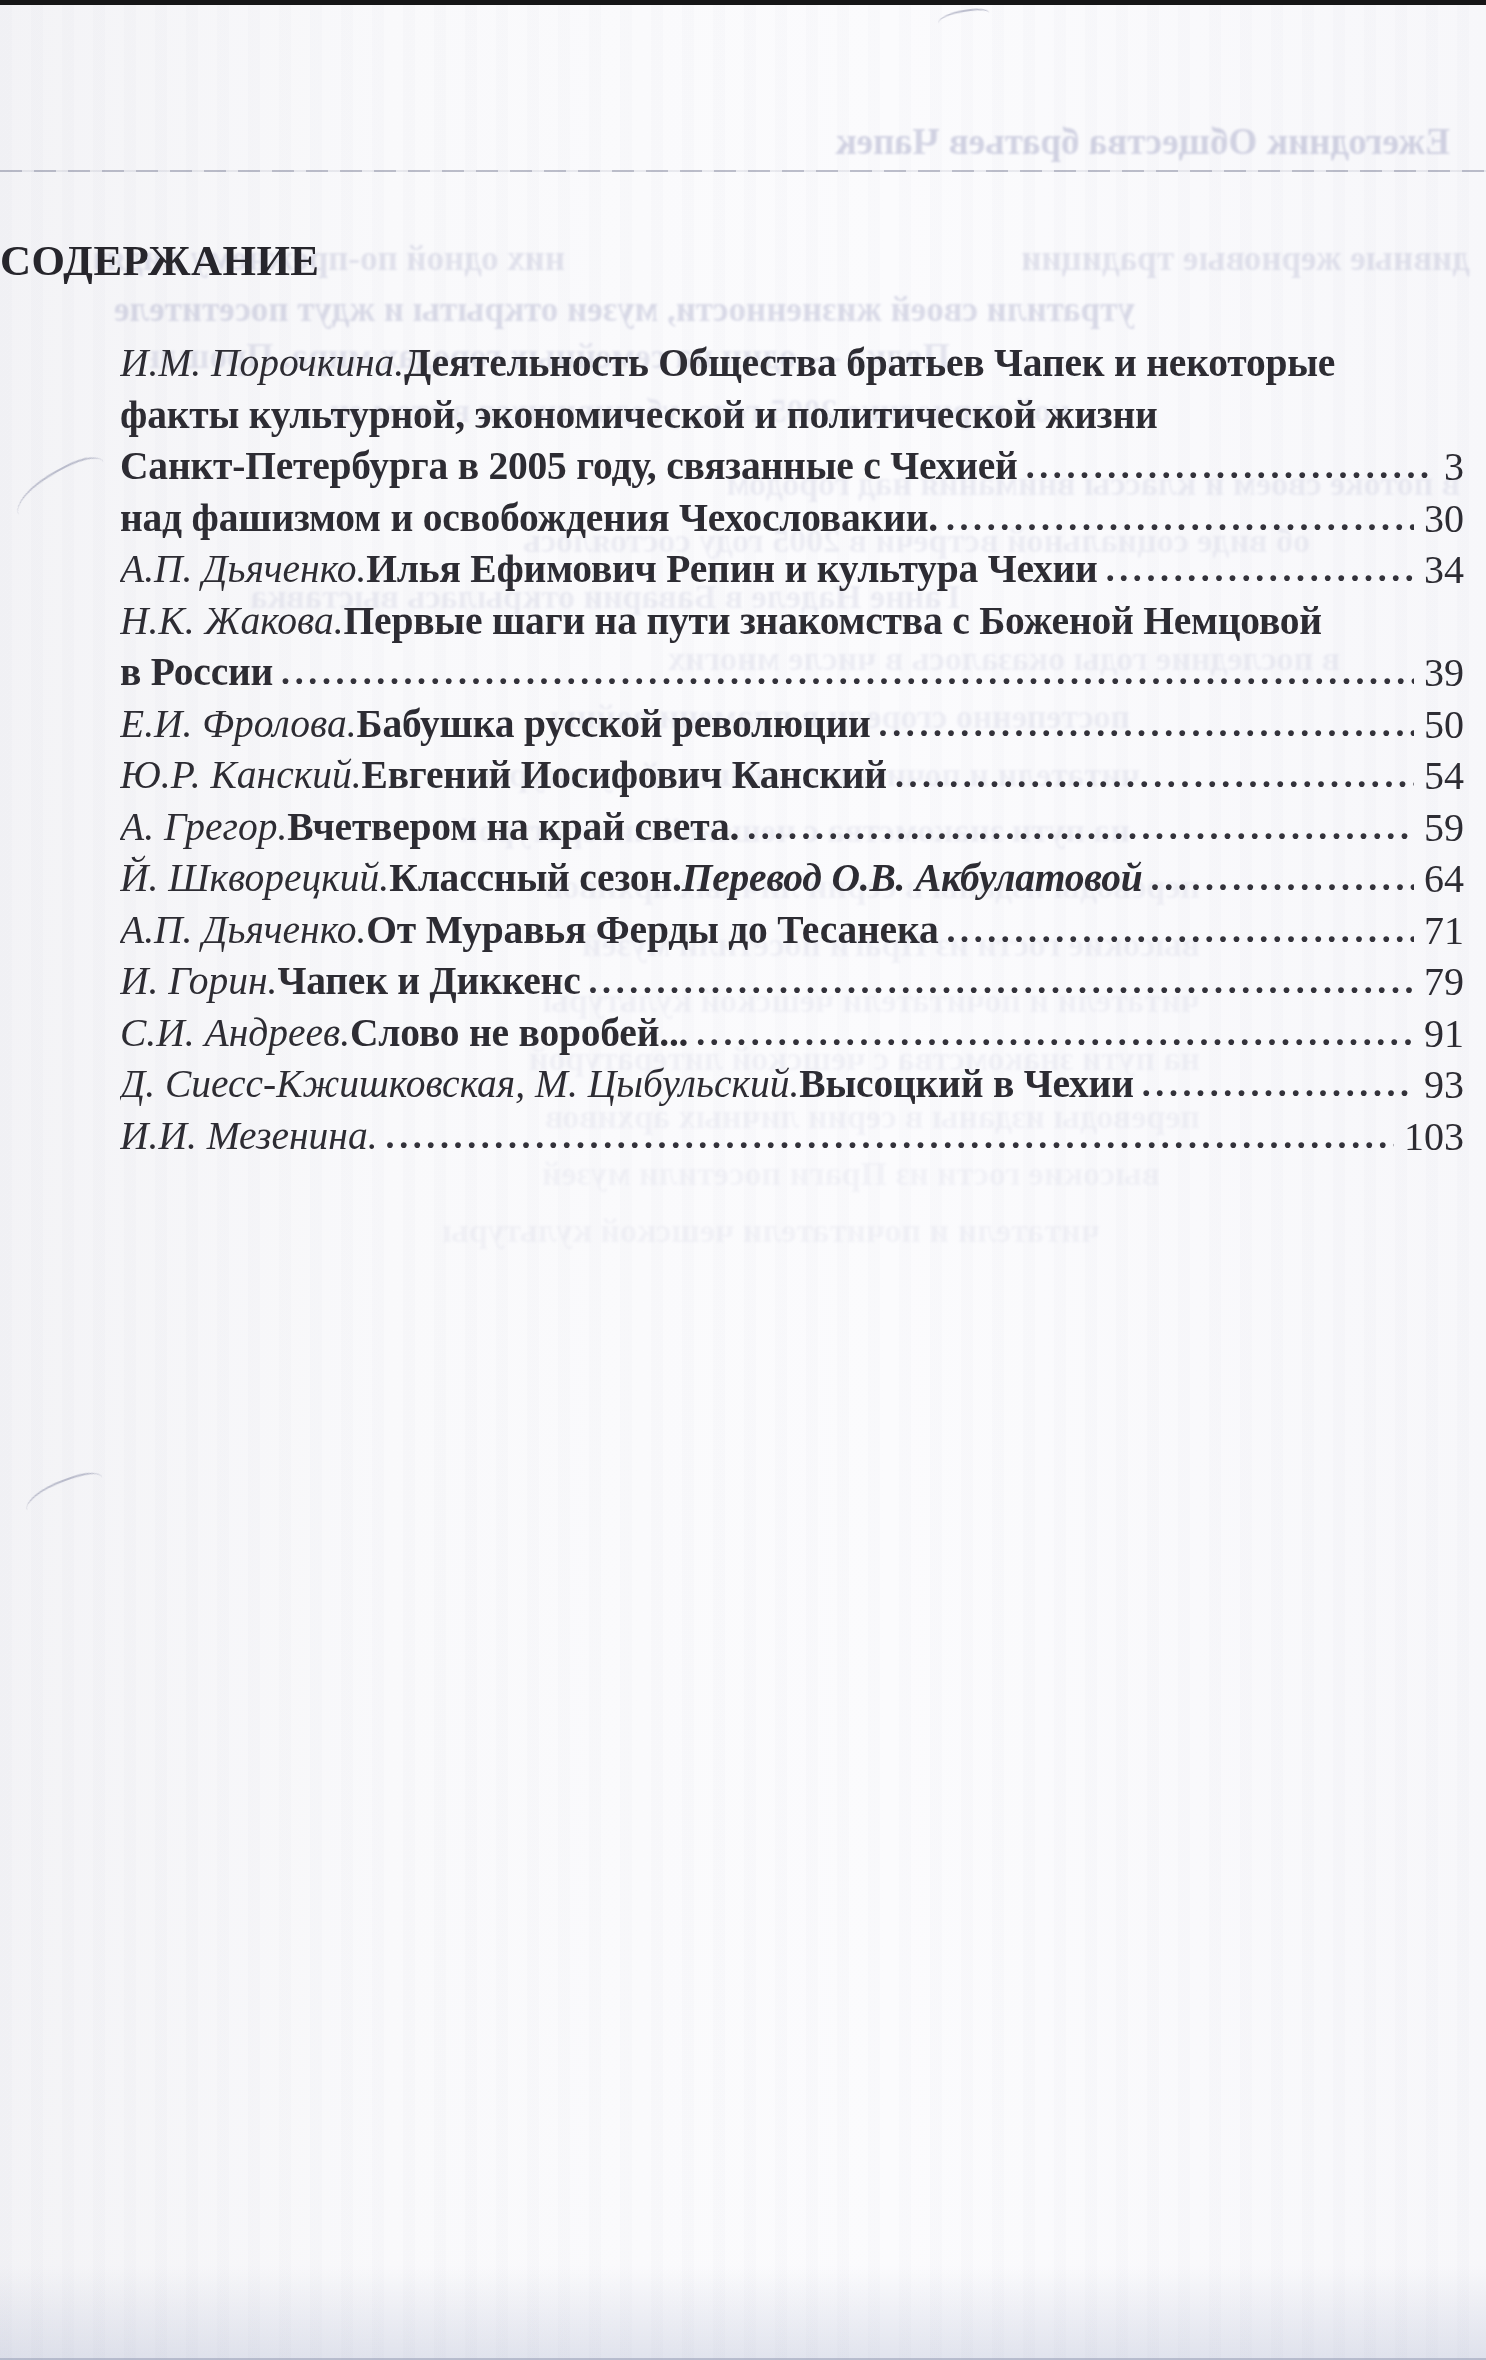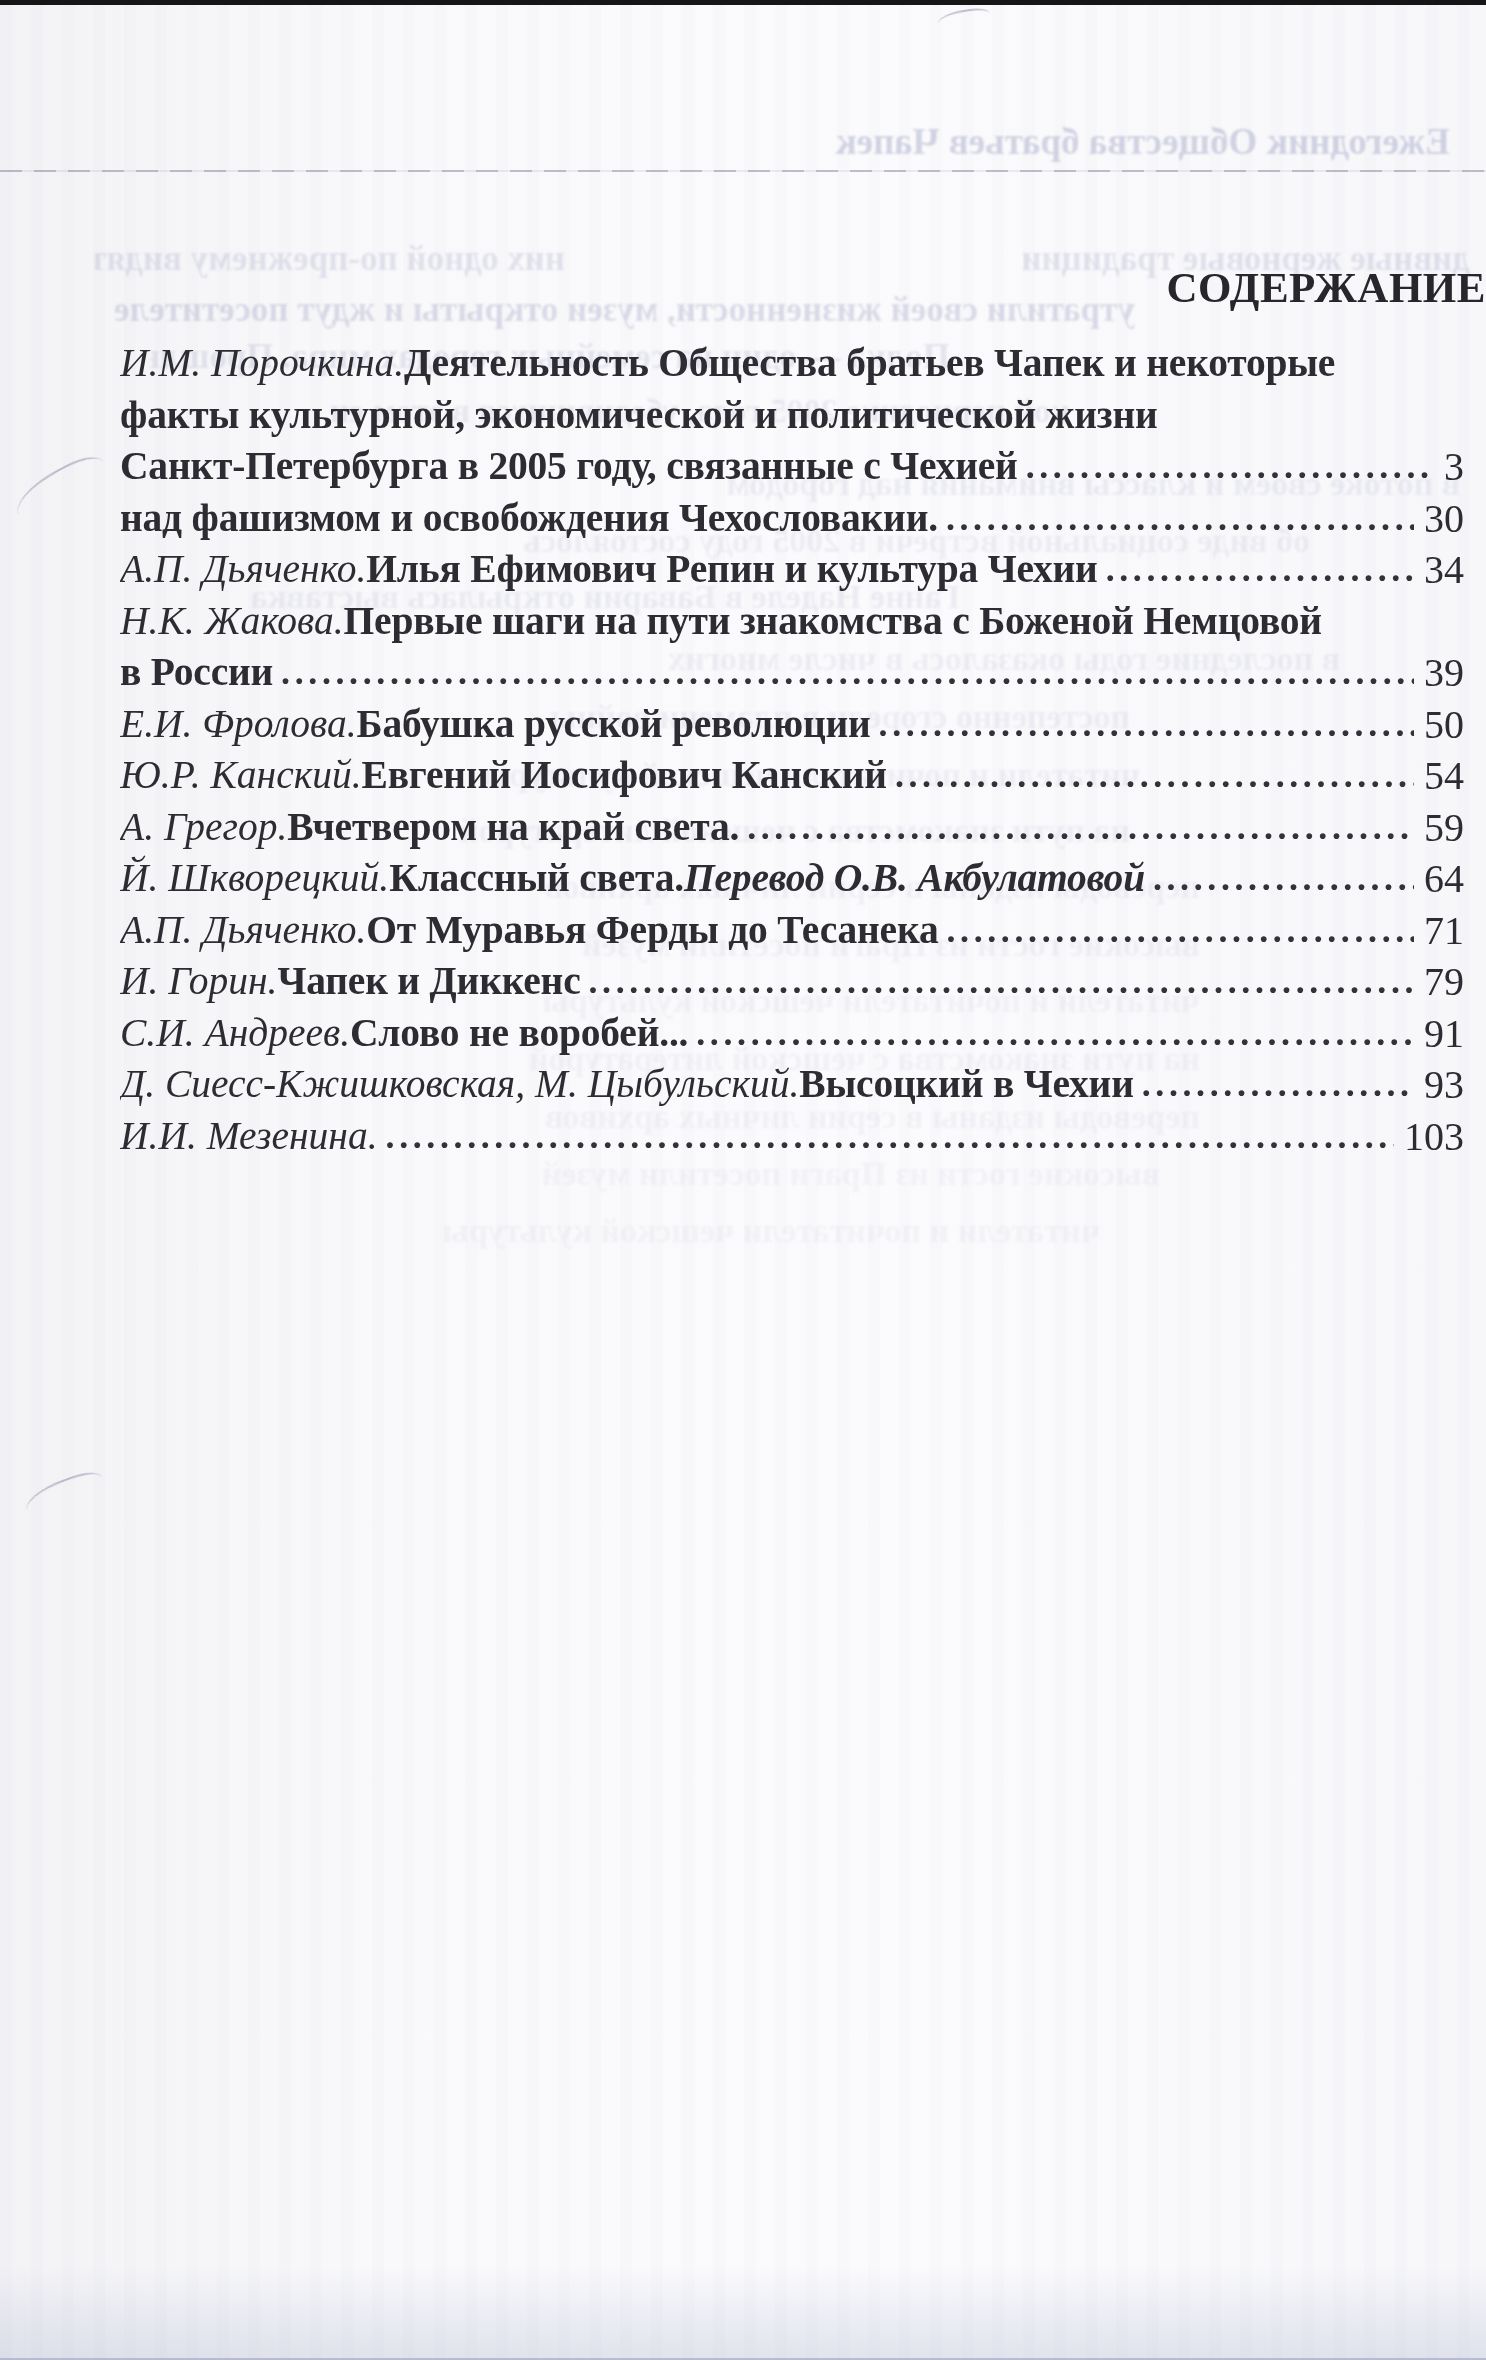--- a/index.html
+++ b/index.html
@@ -38,25 +38,24 @@
     line-height:1.1;
   }
   .mark{
     position:absolute;
     border-top:2px solid rgba(115,120,150,.45);
     border-radius:60% 40% 50% 50%;
     filter:blur(.6px);
   }
   .title{
     position:absolute;left:0;right:0;top:236px;
-    text-align:right;
+    text-align:left;
     font-size:43px;font-weight:700;letter-spacing:.5px;
     color:#27262c;
     z-index:2;
-    margin-top:27px;
   }
   .toc{
     position:absolute;left:120px;top:338px;width:1344px;
     z-index:2;
   }
   .line{
     display:flex;align-items:flex-end;
     line-height:51.5px;font-size:39.5px;
     white-space:nowrap;overflow:hidden;
     color:#2d2c33;
@@ -171,21 +170,21 @@
         <div class="line">
           <span class="seg-author">А. Грегор. </span>
           <span class="seg-title">Вчетвером на край света. </span>
           <span class="leader">................................................................................................................................................................</span>
           <span class="pagenum">59</span>
         </div>
       </div>
       <div class="entry">
         <div class="line">
           <span class="seg-author">Й. Шкворецкий. </span>
-          <span class="seg-title">Классный света. </span>
+          <span class="seg-title">Классный сезон. </span>
           <span class="seg-trans">Перевод О.В. Акбулатовой</span>
           <span class="leader">................................................................................................................................................................</span>
           <span class="pagenum">64</span>
         </div>
       </div>
       <div class="entry">
         <div class="line">
           <span class="seg-author">А.П. Дьяченко. </span>
           <span class="seg-title">От Муравья Ферды до Тесанека</span>
           <span class="leader">................................................................................................................................................................</span>

